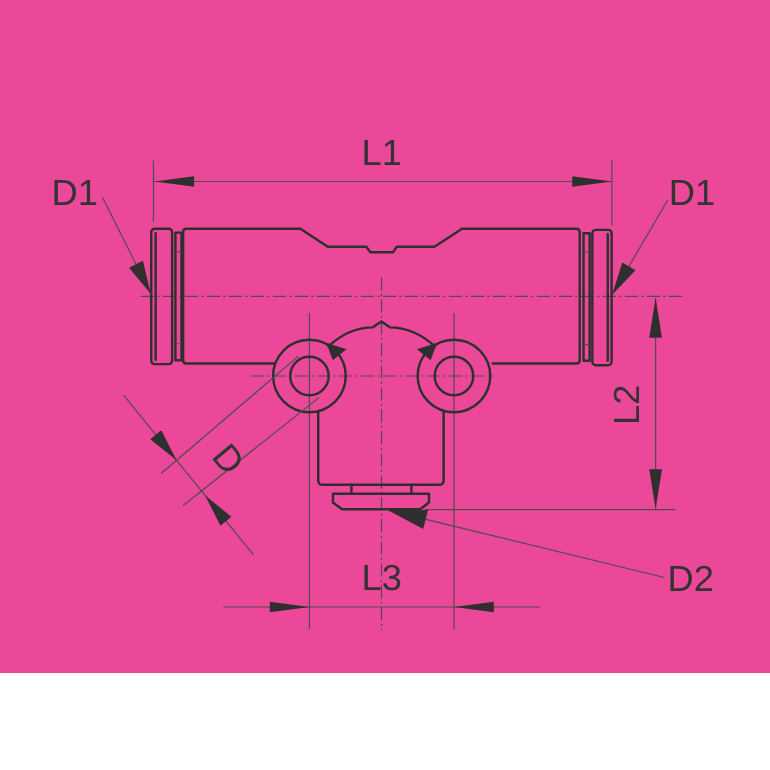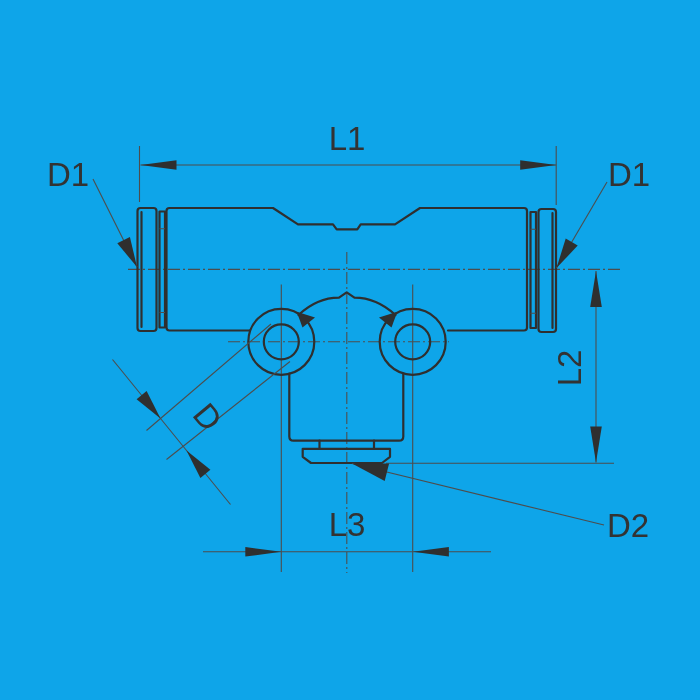--- a/index.html
+++ b/index.html
@@ -2,22 +2,22 @@
 <html><head>
 <meta charset="utf-8">
 <style>
   html, body {
     margin: 0;
     padding: 0;
     background: #ffffff;
   }
   #canvas {
     width: 700px;
-    height: 700px;
-    background: #0ea5e9;
+    height: 612px;
+    background: #ec4899;
     position: relative;
     overflow: hidden;
   }
   svg { display: block; }
   .thick {
     stroke: #2f2f2f;
     stroke-width: 2.2;
     fill: none;
     stroke-linejoin: round;
     stroke-linecap: round;

